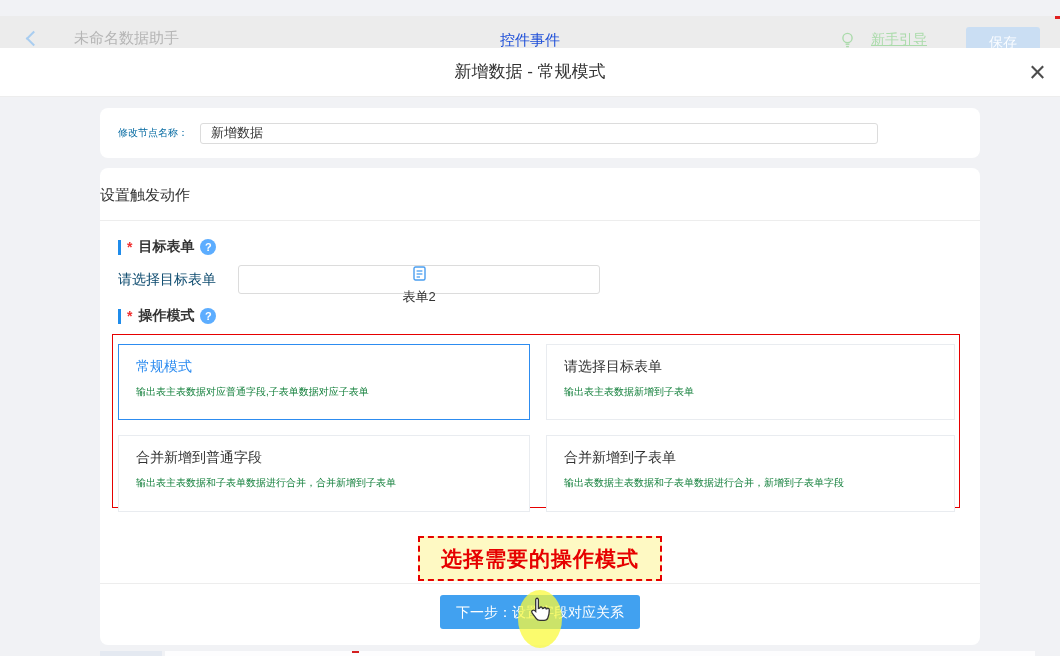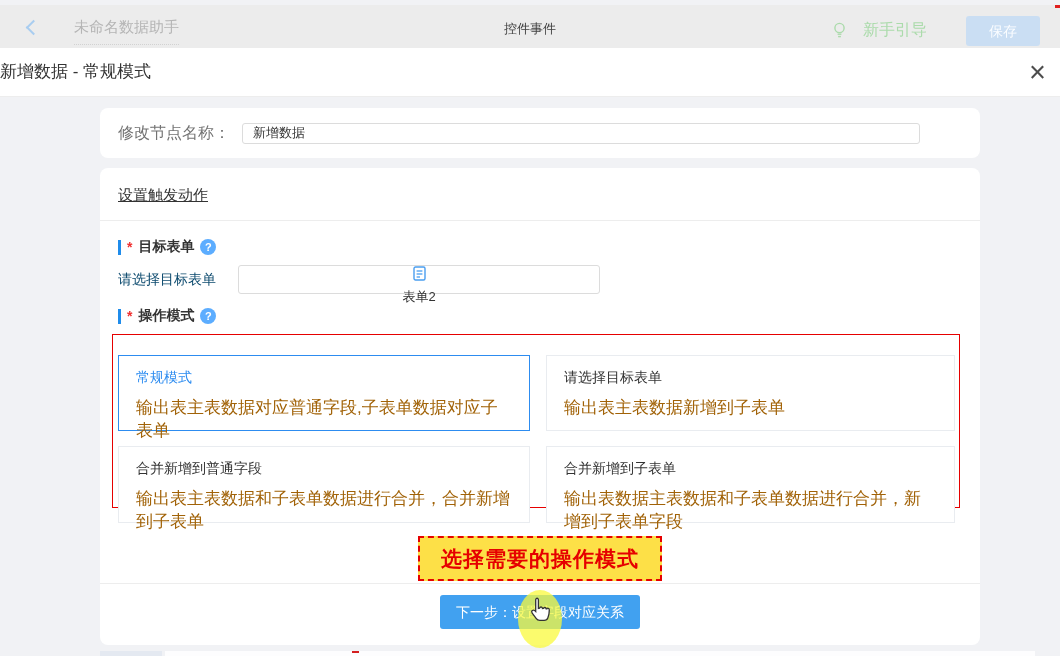--- a/index.html
+++ b/index.html
@@ -6,77 +6,76 @@
   html,body { width:1060px; height:656px; }
   body {
     font-family: "Liberation Sans", "DejaVu Sans", sans-serif;
     background: #f1f2f5;
     position: relative;
     overflow: hidden;
     color: #333;
   }
   
   .topbar {
-    position:absolute; top:5px; left:0; width:1060px; height:48px;
+    position:absolute; top:16px; left:0; width:1060px; height:48px;
     background:#ececec;
     padding-left:26px;
   }
   .back-chevron {
     position:absolute; left:28px; top:17px; width:11px; height:11px;
     border-left:2px solid #a9cdf0; border-bottom:2px solid #a9cdf0;
     transform:rotate(45deg); cursor:pointer;
   }
   .flow-title {
     position:absolute; left:74px; top:13px; font-size:15px; color:#b5b5b5;
     padding-bottom:7px; border-bottom:1px dotted #d2d2d2;
   }
   .topbar-center {
     position:absolute; left:0; right:0; top:15px; text-align:center;
-    font-size:13px; color:#404040;
+    font-size:15px; color:#1d4ed8;
   }
   .guide {
-    position:absolute; right:133px; top:15px; font-size:16px; color:#abdbab;
-    display:flex; align-items:center; gap:17px; cursor:pointer;
+    position:absolute; right:133px; top:15px; font-size:14px; color:#abdbab;
+    display:flex; align-items:center; gap:17px; cursor:pointer;text-decoration:underline;
   }
   .save-btn {
     position:absolute; right:20px; top:11px; width:74px; height:30px;
     background:#cadef3; color:#fbfdff; border:none; border-radius:3px;
     font-size:14px; line-height:30px; text-align:center; cursor:pointer;
     font-family:inherit;
   }
   .corner-red { position:absolute; top:0; right:0; width:5px; height:3px; background:#e02020; }
 
   
   .modal-header {
     position:absolute; top:48px; left:0; width:1060px; height:49px;
     background:#fff; border-bottom:1px solid #ededed;
   }
   .modal-title {
-    width:100%; text-align:left; line-height:48px; font-size:17px; color:#333;
+    width:100%; text-align:center; line-height:48px; font-size:17px; color:#333;
   }
   .modal-close {
     position:absolute; right:14px; top:4px; font-size:29px; color:#4d4d4d;
     cursor:pointer; line-height:40px; font-weight:300;
   }
 
   
   .card { background:#fff; border-radius:8px; position:absolute; left:100px; width:880px; }
   .card-name { top:108px; height:50px; display:flex; align-items:center; padding-left:18px; }
-  .name-label { font-size:16px; color:#737373; margin-right:12px; }
+  .name-label { font-size:10px; color:#0369a1; margin-right:12px; }
   .name-input {
     width:678px; height:21px; border:1px solid #dcdcdc; border-radius:3px;
     font-size:13px; color:#333; padding:0 10px; font-family:inherit; outline:none;
   }
 
   
   .card-trigger { top:168px; height:477px; }
   .sec-header {
-    height:53px; line-height:53px; padding-left:18px; font-size:15px; color:#333;
+    height:53px; line-height:53px; font-size:15px; color:#333;
     border-bottom:1px solid #ededed;
-    text-decoration:underline;
   }
   .field-label {
     position:absolute; left:18px; display:flex; align-items:center; gap:6px;
     font-size:14px; color:#333; font-weight:bold;
   }
   .fl-target { top:70px; }
   .fl-mode { top:139px; }
   .blue-bar { width:3px; height:15px; background:#1f8ceb; display:inline-block; }
   .req { color:#f03030; font-weight:bold; font-size:14px; }
   .q-icon {
@@ -90,36 +89,36 @@
   .form-input {
     position:absolute; left:138px; top:97px; width:362px; height:29px;
     border:1px solid #dcdcdc; border-radius:3px; background:#fff;
     display:flex; align-items:center; padding:0 10px; gap:7px; cursor:pointer;flex-direction:column;
   }
   .form-input .txt { font-size:13px; color:#333; }
 
   
   .mode-wrap {
     position:absolute; left:12px; top:166px; width:848px; height:174px;
-    border:1px solid #e60000; padding:20px 4px 3px 5px;
+    border:1px solid #e60000; padding:9px 4px 3px 5px;
     display:grid; grid-template-columns:412px 1fr; grid-template-rows:76px 77px;
     column-gap:16px; row-gap:15px;
   }
   .mode-card {
     background:#fff; border:1px solid #e9ecf0; padding:13px 17px; cursor:pointer;
   }
   .mode-card.selected { border:1px solid #2d8cf0; }
   .mode-title { font-size:14px; color:#333; margin-bottom:9px; }
   .mode-card.selected .mode-title { color:#2d8cf0; }
-  .mode-desc { font-size:17px; color:#a16207; }
+  .mode-desc { font-size:10px; color:#15803d; }
 
   
   .hint-box {
     position:absolute; left:318px; top:368px; width:244px; height:45px;
-    border:2px dashed #e60000; background:#fde047; color:#e60000;
+    border:2px dashed #e60000; background:#fef9c3; color:#e60000;
     font-size:21px; font-weight:bold; display:flex; align-items:center;
     justify-content:center; z-index:3; letter-spacing:1px;
   }
   .footer-divider { position:absolute; left:0; top:415px; width:880px; border-top:1px solid #ededed; }
   .next-btn {
     position:absolute; left:340px; top:427px; width:200px; height:34px;
     background:#41a1f0; color:#fff; border:none; border-radius:3px;
     font-size:14px; text-align:center; line-height:34px; cursor:pointer;
     font-family:inherit;
   }

